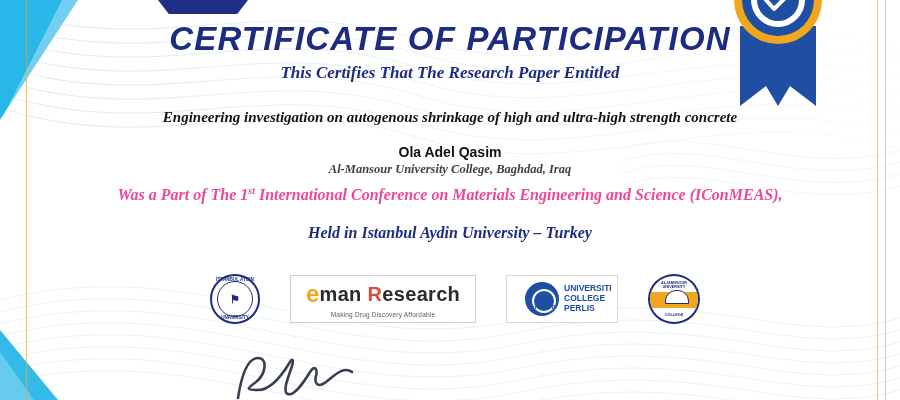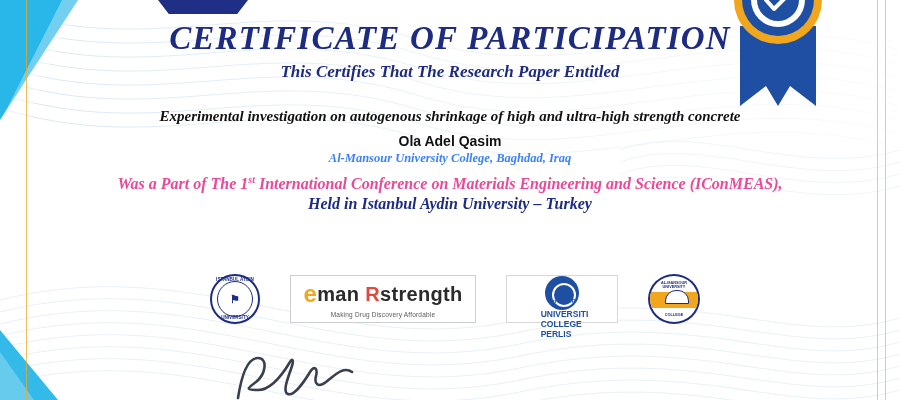--- a/index.html
+++ b/index.html
@@ -94,21 +94,21 @@
   .content {
     position: absolute;
     left: 40px;
     top: 0;
     width: 820px;
     text-align: center;
   }
 
   .title {
     margin-top: 20px;
-    font-family: Liberation Serif, serif;
+    font-family: Liberation Sans, sans-serif;
     font-size: 33px;
     font-style: italic;
     font-weight: bold;
     letter-spacing: 1.2px;
     color: #1d2b80;
     text-align: center;
   }
 
   .subtitle {
     margin-top: 5px;
@@ -124,53 +124,53 @@
     margin-top: 26px;
     font-family: "Liberation Serif", serif;
     font-size: 15px;
     font-style: italic;
     font-weight: bold;
     color: #111111;
     text-align: center;
   }
 
   .author {
-    margin-top: 8px;
+    margin-top: 18px;
     font-family: "Liberation Sans", sans-serif;
     font-size: 14px;
     font-weight: bold;
     color: #111111;
     text-align: center;
   }
 
   .affiliation {
     margin-top: 2px;
     font-family: "Liberation Serif", serif;
     font-size: 12.5px;
     font-style: italic;
     font-weight: bold;
-    color: #3b82f6;
+    color: #404040;
     text-align: center;
   }
 
   .conf-line1 {
     margin-top: 8px;
     font-family: "Liberation Serif", serif;
     font-size: 16px;
     font-style: italic;
     font-weight: bold;
     color: #ec4899;
     text-align: center;
   }
   .conf-line1 sup {
     font-size: 10px;
     vertical-align: super;
   }
   .conf-line2 {
-    margin-top: 2px;
+    margin-top: 20px;
     font-family: "Liberation Serif", serif;
     font-size: 16px;
     font-style: italic;
     font-weight: bold;
     color: #1d2b80;
     text-align: center;
   }
 
   
   .logos {
@@ -258,21 +258,20 @@
 
   .unimap-box {
     width: 112px;
     height: 48px;
     border: 1px solid #d8d8d8;
     background: #ffffff;
     display: flex;
     align-items: center;
     box-sizing: border-box;
     padding: 0 18px;
-    flex-direction: column;
   }
   .unimap-mark {
     width: 34px;
     height: 34px;
     border-radius: 50%;
     background: #1f4fa3;
     position: relative;
     flex: 0 0 auto;
   }
   .unimap-mark::after {
@@ -420,21 +419,21 @@
       <circle cx="60" cy="44" r="36" fill="#1f4fa3"></circle>
       <circle cx="60" cy="44" r="27" fill="#ffffff"></circle>
       <circle cx="60" cy="44" r="21" fill="#1f4fa3"></circle>
       <path d="M48,44 l8,9 l18,-18" stroke="#ffffff" stroke-width="4" fill="none" stroke-linecap="round" stroke-linejoin="round"></path>
     </g>
   </svg>
 
   <div class="content">
     <div class="title">CERTIFICATE OF PARTICIPATION</div>
     <div class="subtitle">This Certifies That The Research Paper Entitled</div>
-    <div class="paper-title">Experimental investigation on autogenous shrinkage of high and ultra-high strength concrete</div>
+    <div class="paper-title">Engineering investigation on autogenous shrinkage of high and ultra-high strength concrete</div>
     <div class="author">Ola Adel Qasim</div>
     <div class="affiliation">Al-Mansour University College, Baghdad, Iraq</div>
     <div class="conf-line1">
       <span>Was a Part of The 1</span><sup>st</sup><span> International Conference on Materials Engineering and Science (IConMEAS),</span>
     </div>
     <div class="conf-line2">Held in Istanbul Aydin University – Turkey</div>
   </div>
 
   <div class="logos">
 
@@ -446,21 +445,21 @@
       </div>
     </div>
 
     <div class="logo-box">
       <div class="eman-box">
         <div class="eman-main">
           <span class="e">e</span>
             <span>man</span>
             <span style="width:6px;display:inline-block;"></span>
             <span class="r">R</span>
-            <span>strength</span>
+            <span>esearch</span>
         </div>
         <div class="eman-tag">Making Drug Discovery Affordable</div>
       </div>
     </div>
 
     <div class="logo-box">
       <div class="unimap-box">
         <div style="position:relative;display:flex;flex-direction:column;align-items:center;">
           <div class="unimap-mark"></div>
           <div class="unimap-sub">UniMAP</div>

